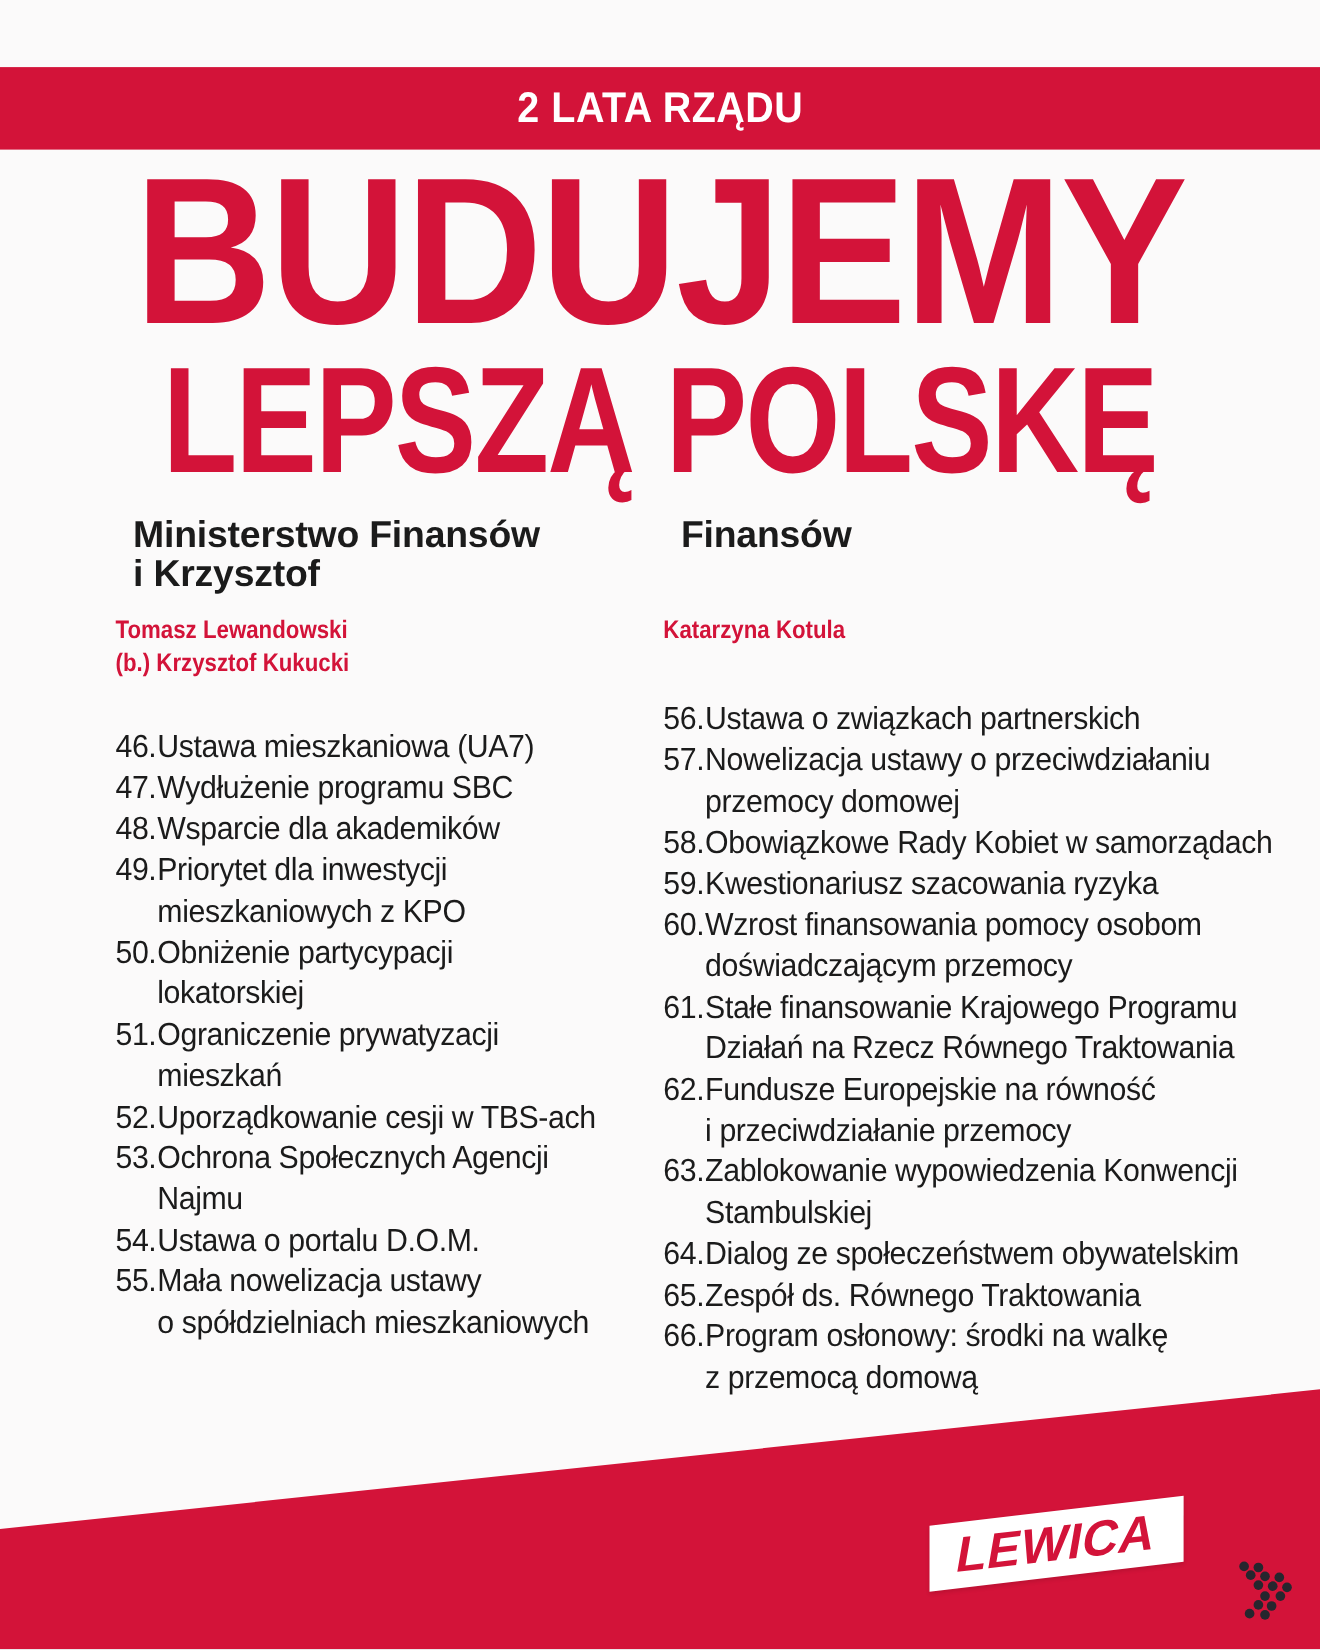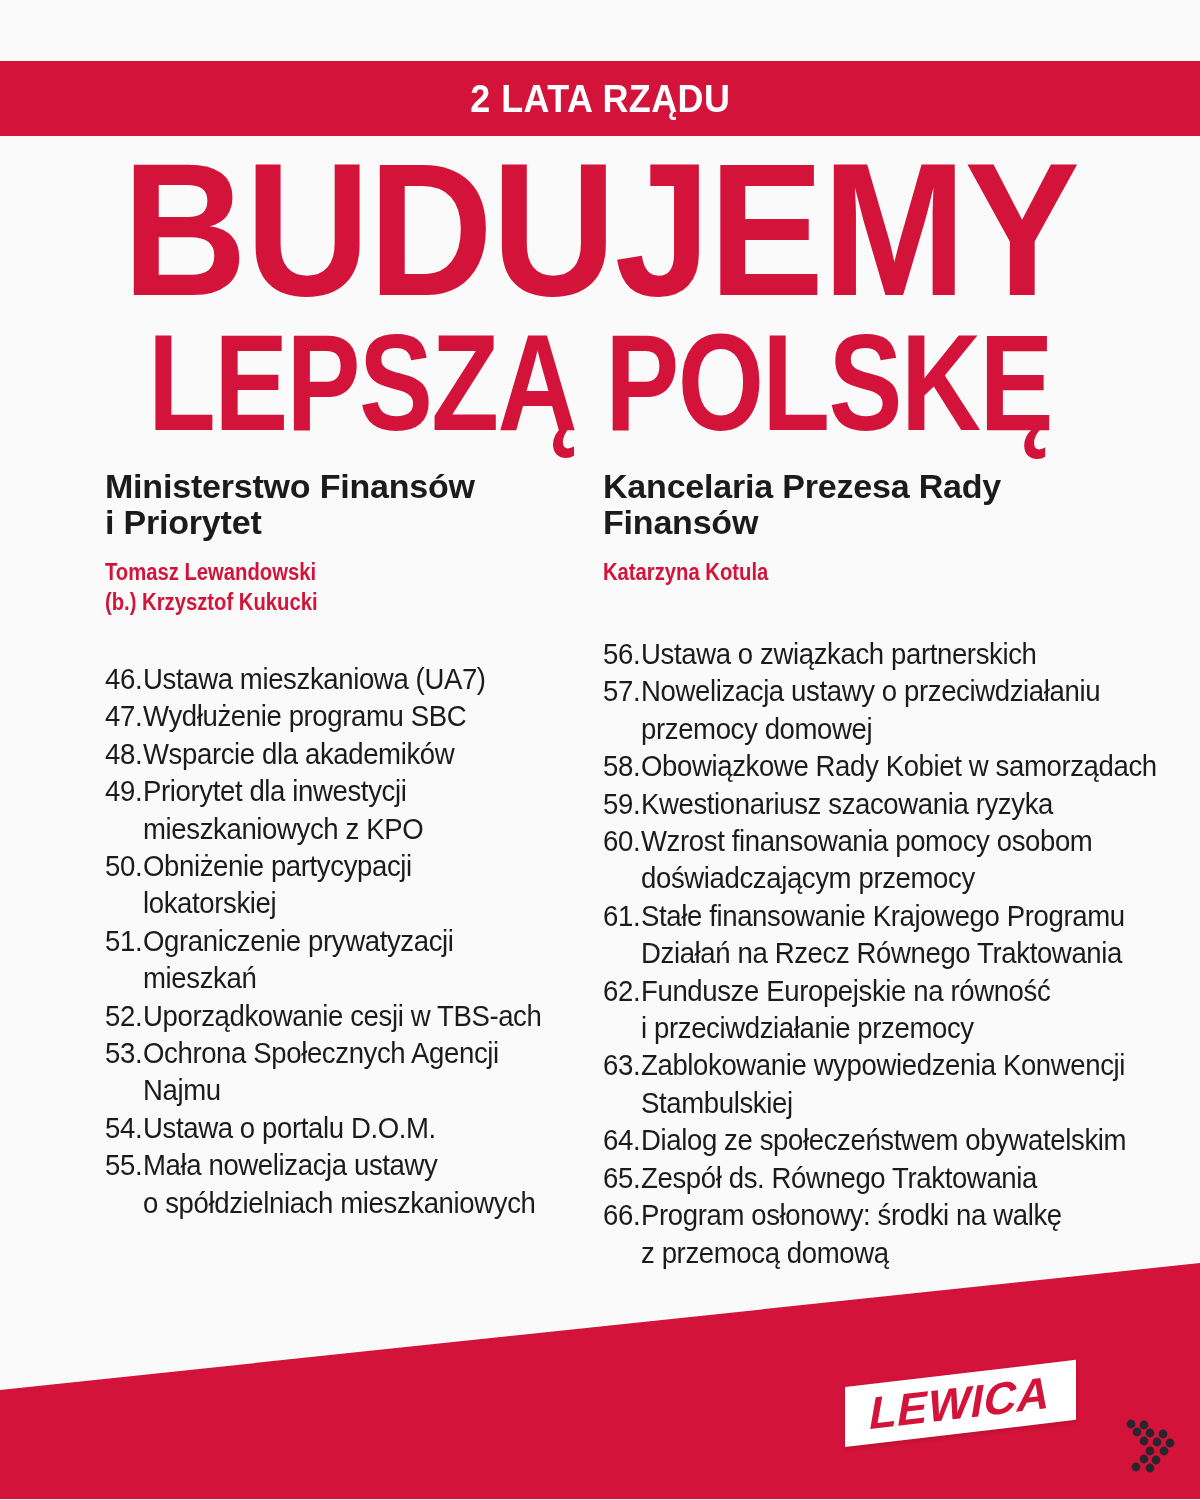--- a/index.html
+++ b/index.html
@@ -22,21 +22,21 @@
   .title-line{position:absolute;left:0;width:1200px;text-align:center;color:#D31339;white-space:nowrap;}
   .title-line-1{top:120px;font-size:190px;}
   .title-line-2{top:304px;font-size:137px;}
   .title-line>span{display:inline-block;font-weight:700;line-height:1;letter-spacing:-2px;}
   .title-line-1>span{transform:scaleX(.91);transform-origin:50% 0;}
   .title-line-2>span{transform:scaleX(.81);transform-origin:50% 0;}
   
   .col{position:absolute;top:468px;}
   .col-0{left:105px;width:480px;}
   .col-1{left:603px;width:575px;}
-  .heading{position:absolute;top:0;left:0;font-weight:700;font-size:34px;line-height:36px;letter-spacing:-.2px;white-space:nowrap;}
+  .heading{position:absolute;top:0;left:16px;font-weight:700;font-size:34px;line-height:36px;letter-spacing:-.2px;white-space:nowrap;}
   .names{position:absolute;top:89px;left:0;color:#D31339;font-weight:700;font-size:23px;line-height:30px;
          transform:scaleX(.88);transform-origin:0 0;white-space:nowrap;}
   .list{position:absolute;left:0;font-size:29px;line-height:37.4px;letter-spacing:-.4px;
         transform:scaleX(.95);transform-origin:0 0;}
   .col-0 .list{top:193px;}
   .col-1 .list{top:168px;}
   .item{display:flex;}
   .item .num{flex:0 0 40px;white-space:nowrap;}
   .item .txt{flex:0 0 auto;}
   .item .txt div{white-space:nowrap;}
@@ -66,21 +66,21 @@
   <div class="title-line title-line-2">
     <span>LEPSZĄ POLSKĘ</span>
   </div>
   <div class="title-line title-line-1">
     <span>BUDUJEMY</span>
   </div>
 
   <div class="col col-0">
     <div class="heading">
         <div>Ministerstwo Finansów</div>
-        <div>i Priorytet</div>
+        <div>i Krzysztof</div>
       </div>
     <div class="names">
         <div>Tomasz Lewandowski</div>
         <div>(b.) Krzysztof Kukucki</div>
       </div>
     <div class="list">
         <div class="item">
           <span class="num">46.</span>
           <span class="txt">
             <div>Ustawa mieszkaniowa (UA7)</div>
@@ -142,21 +142,20 @@
           <span class="num">55.</span>
           <span class="txt">
             <div>Mała nowelizacja ustawy</div>
             <div>o spółdzielniach mieszkaniowych</div>
           </span>
         </div>
       </div>
   </div>
   <div class="col col-1">
     <div class="heading">
-        <div>Kancelaria Prezesa Rady</div>
         <div>Finansów</div>
       </div>
     <div class="names">
         <div>Katarzyna Kotula</div>
       </div>
     <div class="list">
         <div class="item">
           <span class="num">56.</span>
           <span class="txt">
             <div>Ustawa o związkach partnerskich</div>

